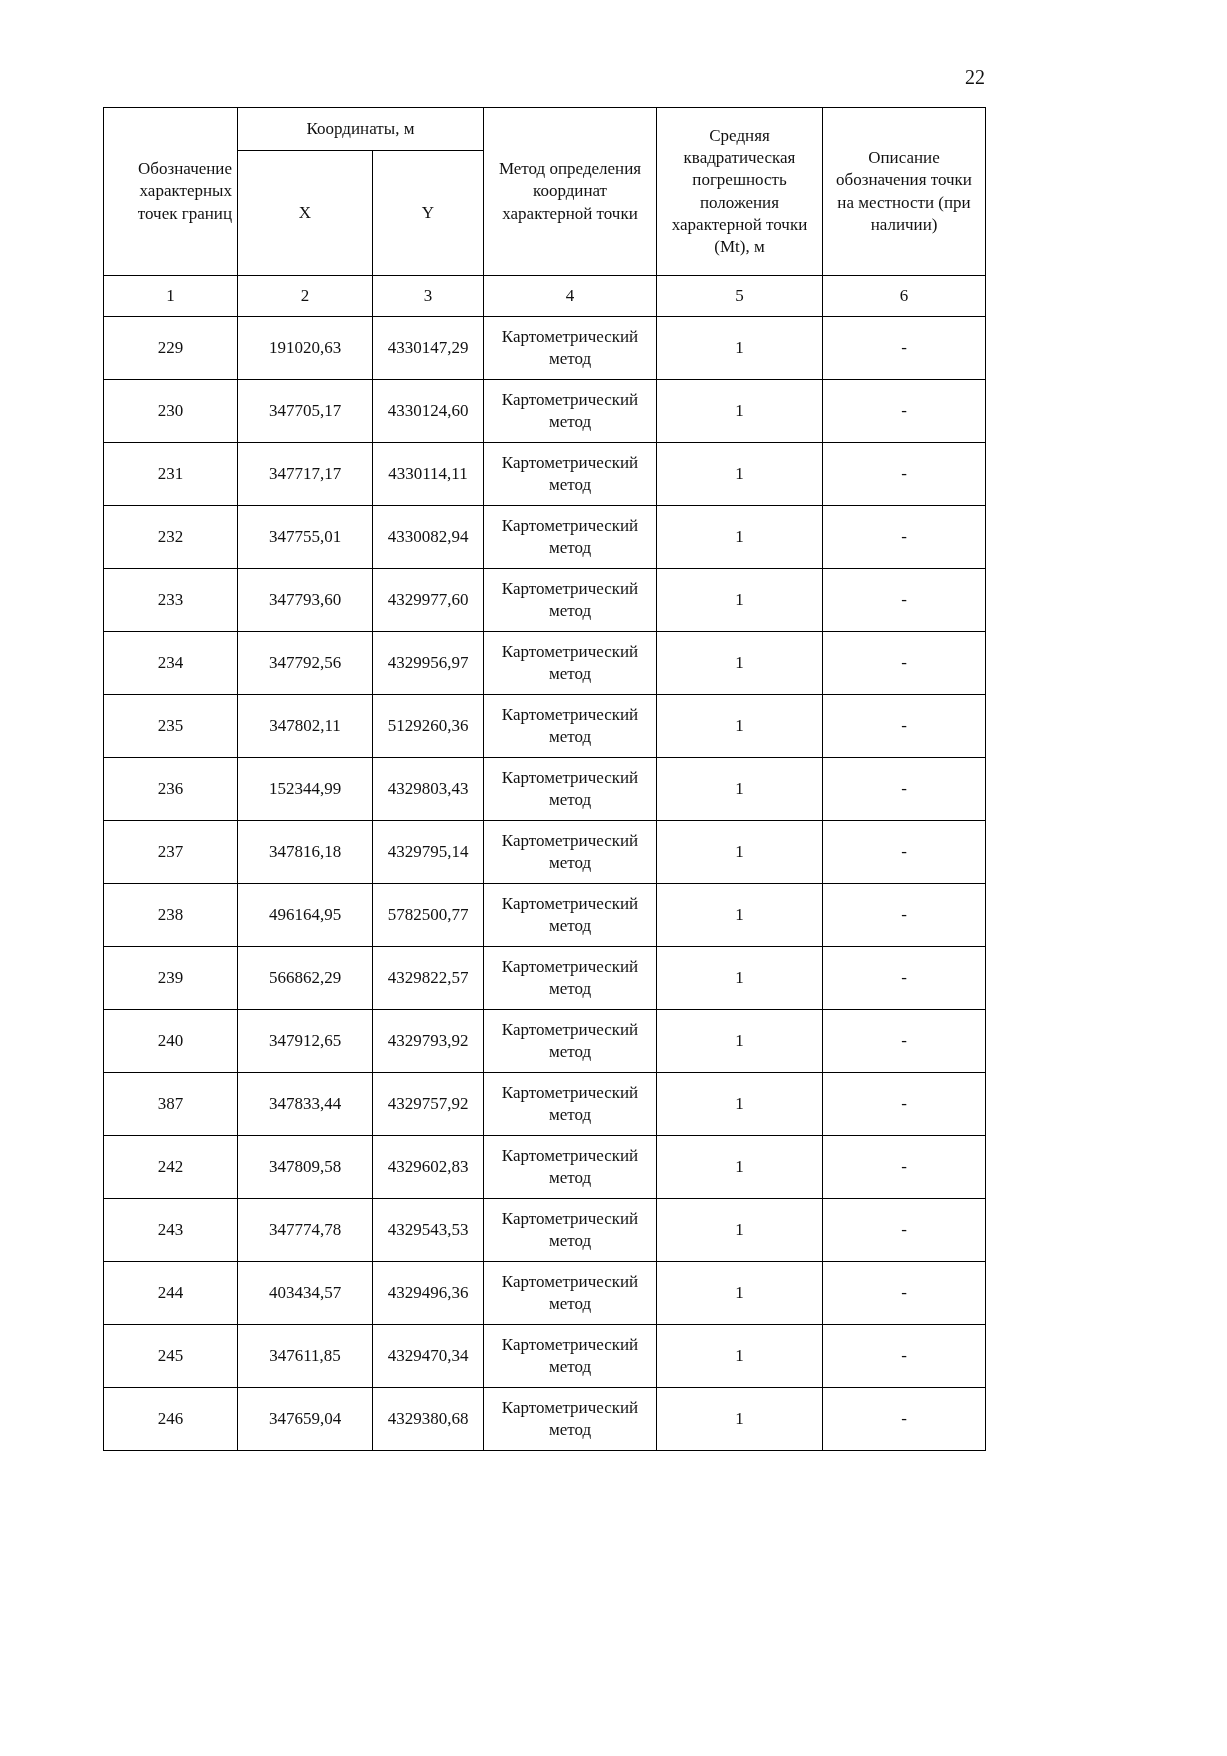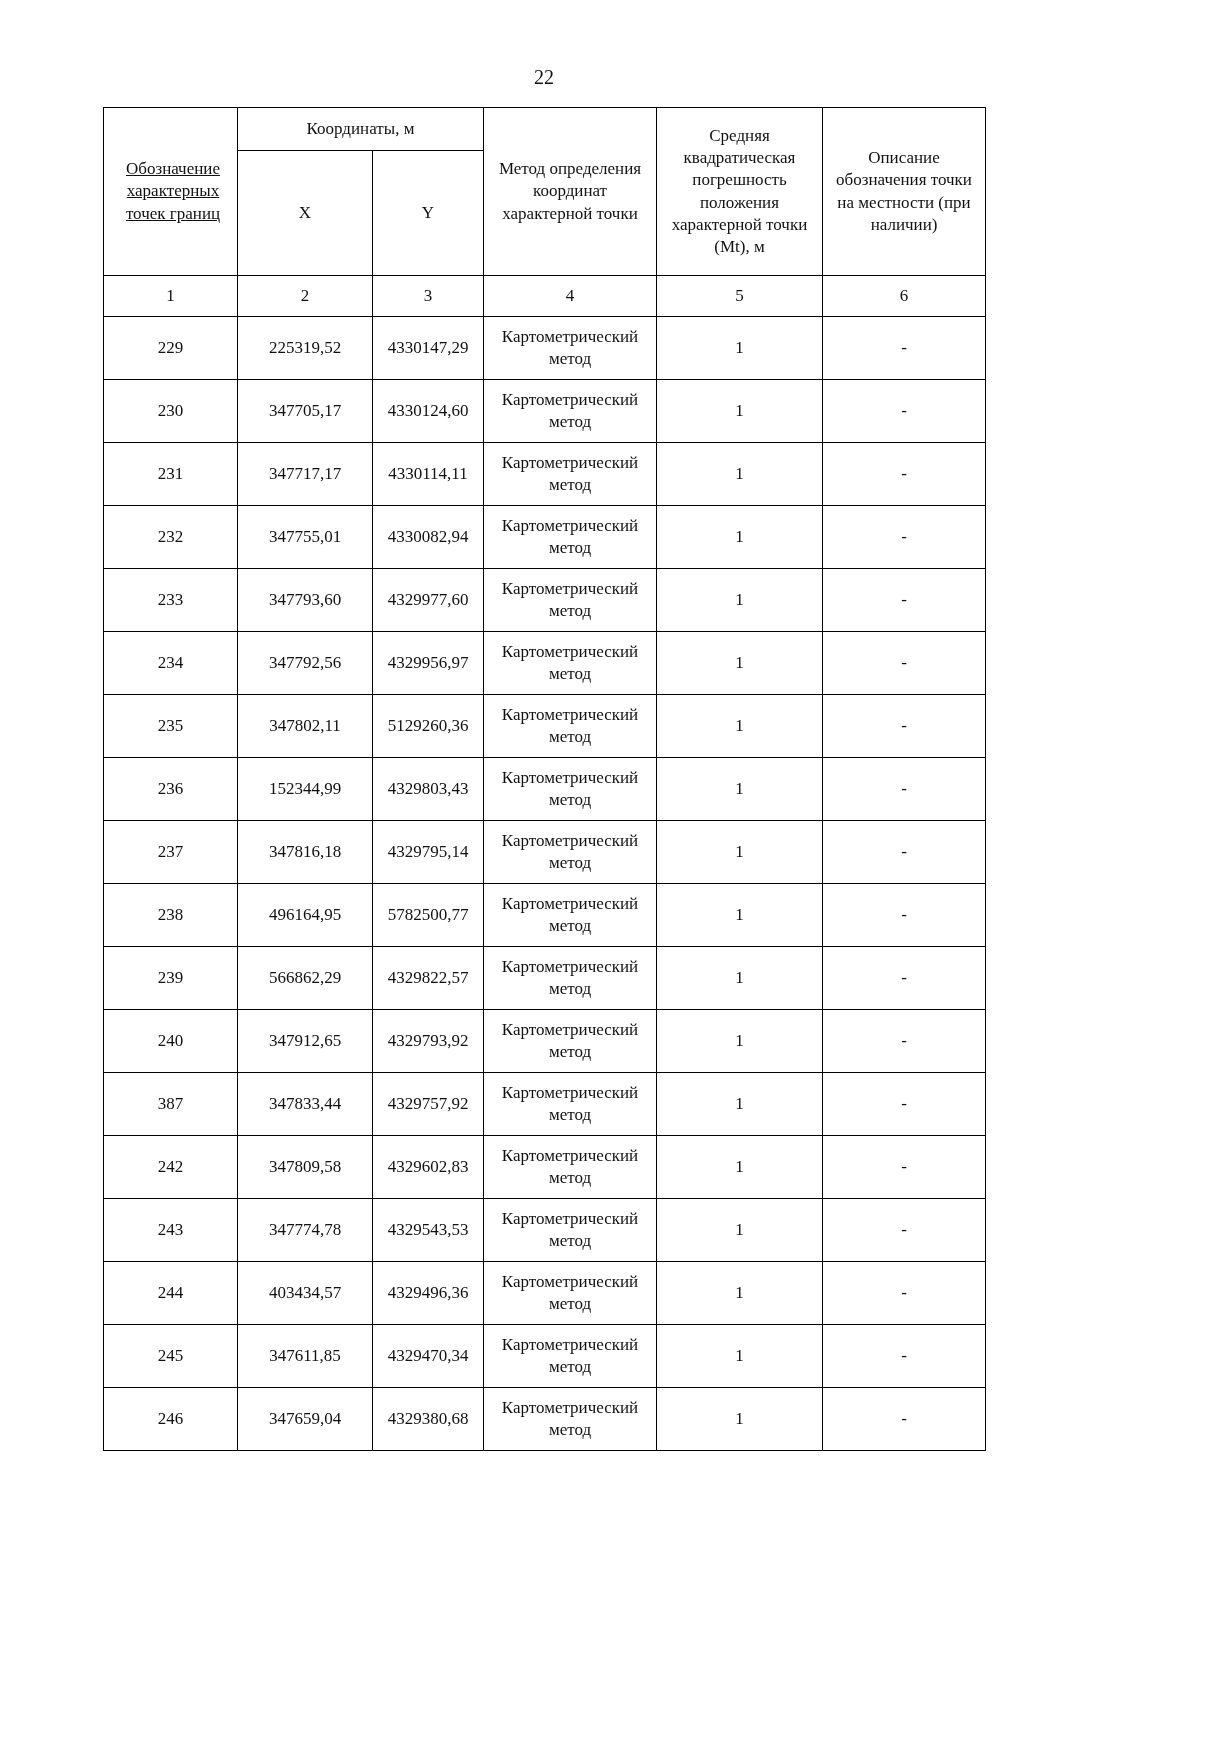--- a/index.html
+++ b/index.html
@@ -12,21 +12,21 @@
     height: 1756px;
     font-family: "Liberation Serif", "DejaVu Serif", serif;
     color: #111111;
     position: relative;
     overflow: hidden;
   }
   .page-number-wrap {
     width: 882px;
     margin: 0 0 0 103px;
     padding-top: 66px;
-    text-align: center;
+    text-align: right;
   }
   .page-number {
     font-size: 20px;
   }
   table.coords-table {
     border-collapse: collapse;
     table-layout: fixed;
     margin: 18px 0 0 103px;
     width: 882px;
   }
@@ -41,23 +41,22 @@
     line-height: 1.3;
     overflow: hidden;
   }
   .coords-table col.c1 { width: 134px; }
   .coords-table col.c2 { width: 135px; }
   .coords-table col.c3 { width: 111px; }
   .coords-table col.c4 { width: 173px; }
   .coords-table col.c5 { width: 166px; }
   .coords-table col.c6 { width: 163px; }
   .coords-table th.point-designation {
-    text-align: center;
+    text-align: right;
     padding-left: 10px;
-    text-decoration: underline;
   }
   .coords-table tr.band-top th { height: 38px; }
   .coords-table tr.band-xy th { height: 120px; }
   .coords-table tr.numbering td { height: 36px; }
   .coords-table tbody.data td { height: 58px; }
 </style>
 </head>
 <body>
 
 <div class="page-number-wrap">
@@ -90,21 +89,21 @@
       <td>2</td>
       <td>3</td>
       <td>4</td>
       <td>5</td>
       <td>6</td>
     </tr>
   </thead>
   <tbody class="data">
       <tr>
         <td>229</td>
-        <td>225319,52</td>
+        <td>191020,63</td>
         <td>4330147,29</td>
         <td>Картометрический метод</td>
         <td>1</td>
         <td>-</td>
       </tr>
       <tr>
         <td>230</td>
         <td>347705,17</td>
         <td>4330124,60</td>
         <td>Картометрический метод</td>

